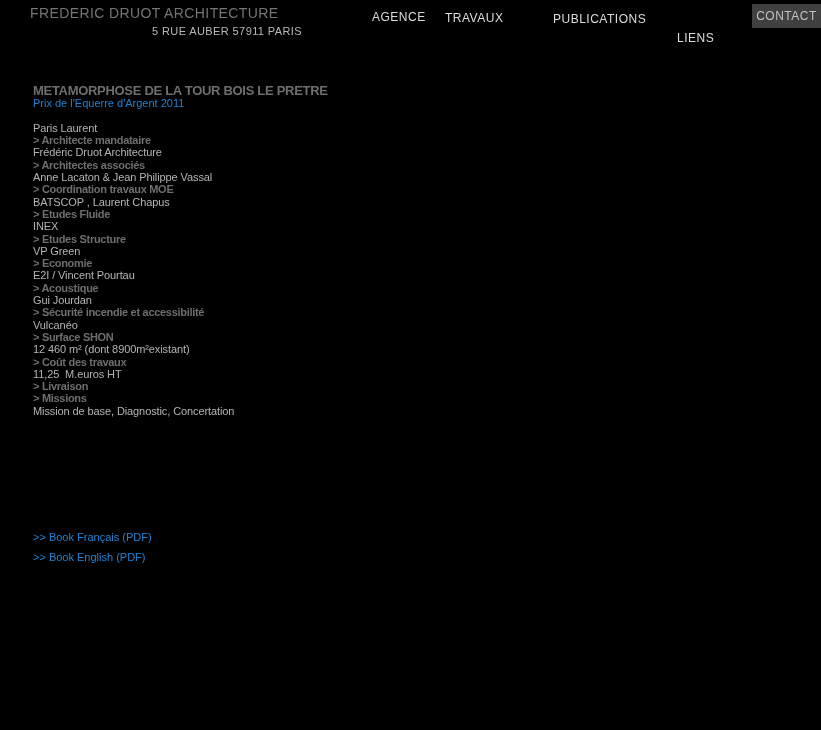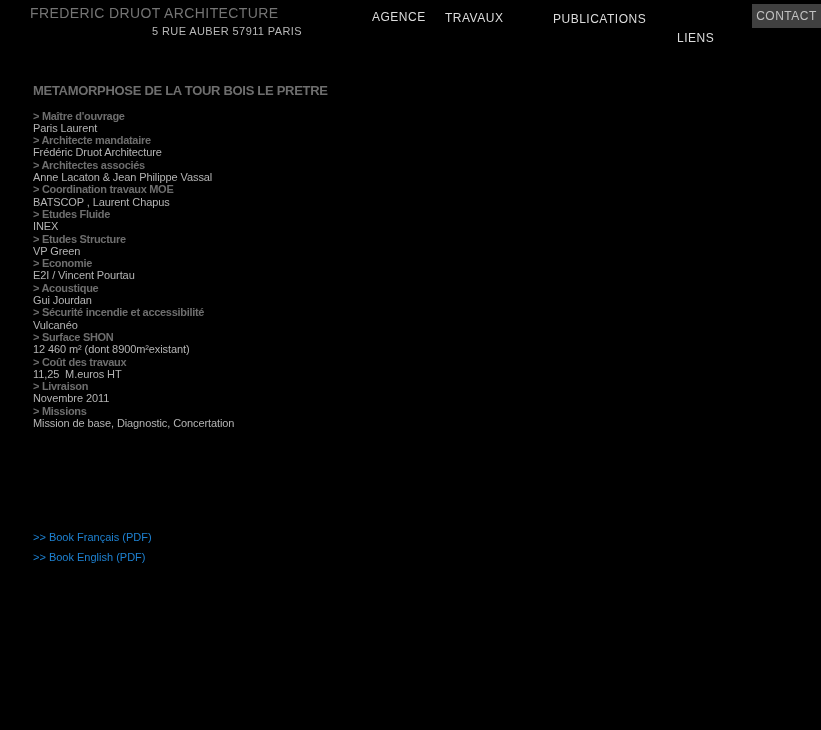--- a/index.html
+++ b/index.html
@@ -124,22 +124,22 @@
     <a class="nav-item" id="nav-agence">AGENCE</a>
     <a class="nav-item" id="nav-travaux">TRAVAUX</a>
     <a class="nav-item" id="nav-publications">PUBLICATIONS</a>
     <a class="nav-item" id="nav-liens">LIENS</a>
     <a class="nav-item active" id="nav-contact">CONTACT</a>
   </nav>
 </header>
 
 <main>
   <div class="title">METAMORPHOSE DE LA TOUR BOIS LE PRETRE</div>
+  <a class="award">Prix de l'Equerre d'Argent 2011</a>
   <div id="details">
-      <div class="label">&gt; Maître d'ouvrage</div>
       <div class="value">Paris Laurent</div>
       <div class="label">&gt; Architecte mandataire</div>
       <div class="value">Frédéric Druot Architecture</div>
       <div class="label">&gt; Architectes associés</div>
       <div class="value">Anne Lacaton &amp; Jean Philippe Vassal</div>
       <div class="label">&gt; Coordination travaux MOE</div>
       <div class="value">BATSCOP , Laurent Chapus</div>
       <div class="label">&gt; Etudes Fluide</div>
       <div class="value">INEX</div>
       <div class="label">&gt; Etudes Structure</div>
@@ -148,21 +148,20 @@
       <div class="value">E2I / Vincent Pourtau</div>
       <div class="label">&gt; Acoustique</div>
       <div class="value">Gui Jourdan</div>
       <div class="label">&gt; Sécurité incendie et accessibilité</div>
       <div class="value">Vulcanéo</div>
       <div class="label">&gt; Surface SHON</div>
       <div class="value">12 460 m² (dont 8900m²existant)</div>
       <div class="label">&gt; Coût des travaux</div>
       <div class="value">11,25  M.euros HT</div>
       <div class="label">&gt; Livraison</div>
-      <div class="value">Novembre 2011</div>
       <div class="label">&gt; Missions</div>
       <div class="value">Mission de base, Diagnostic, Concertation</div>
     </div>
 </main>
 
 <div class="downloads">
   <a>&gt;&gt; Book Français (PDF)</a>
   <a>&gt;&gt; Book English (PDF)</a>
 </div>
 

